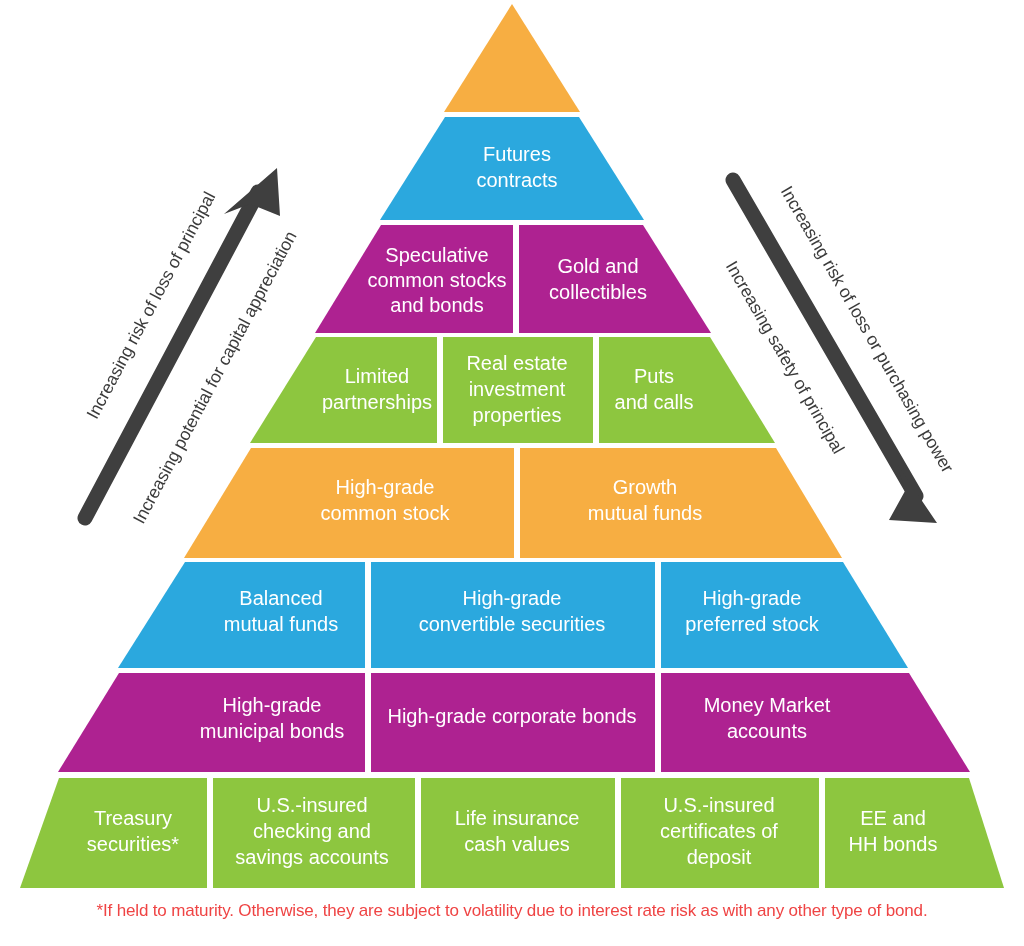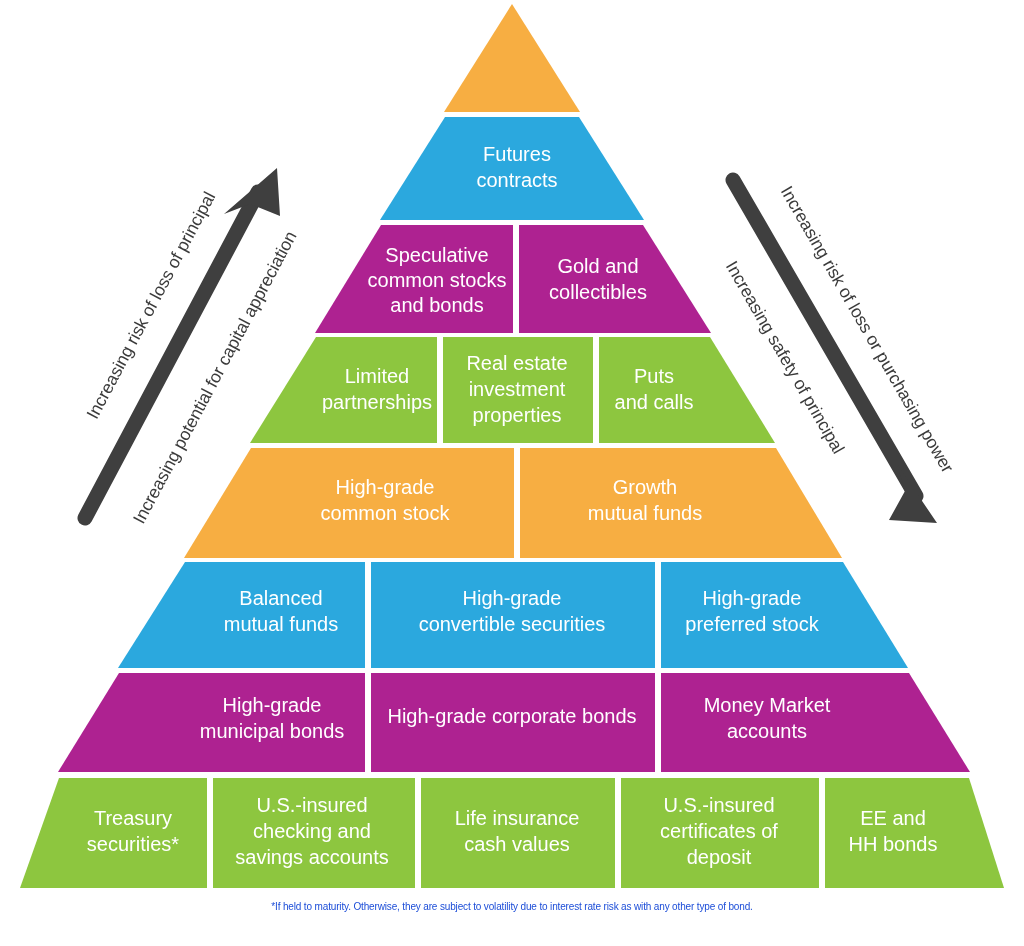--- a/index.html
+++ b/index.html
@@ -23,22 +23,22 @@
     font-size:17.5px;
     text-anchor:middle;
     dominant-baseline:middle;
     letter-spacing:-0.1px;
   }
   .footnote{
     position:absolute;
     left:0;top:901px;width:1024px;
     text-align:center;
     font-family:"Liberation Sans", sans-serif;
-    font-size:10px;
-    color:#1d4ed8;
+    font-size:17px;
+    color:#ef4444;
     letter-spacing:-0.15px;
   }
   .arrowshape{fill:#3f3f3f;}
 </style>
 </head>
 <body>
 
 <div id="stage">
 
   <svg id="pyramid" viewBox="0 0 1024 946">

